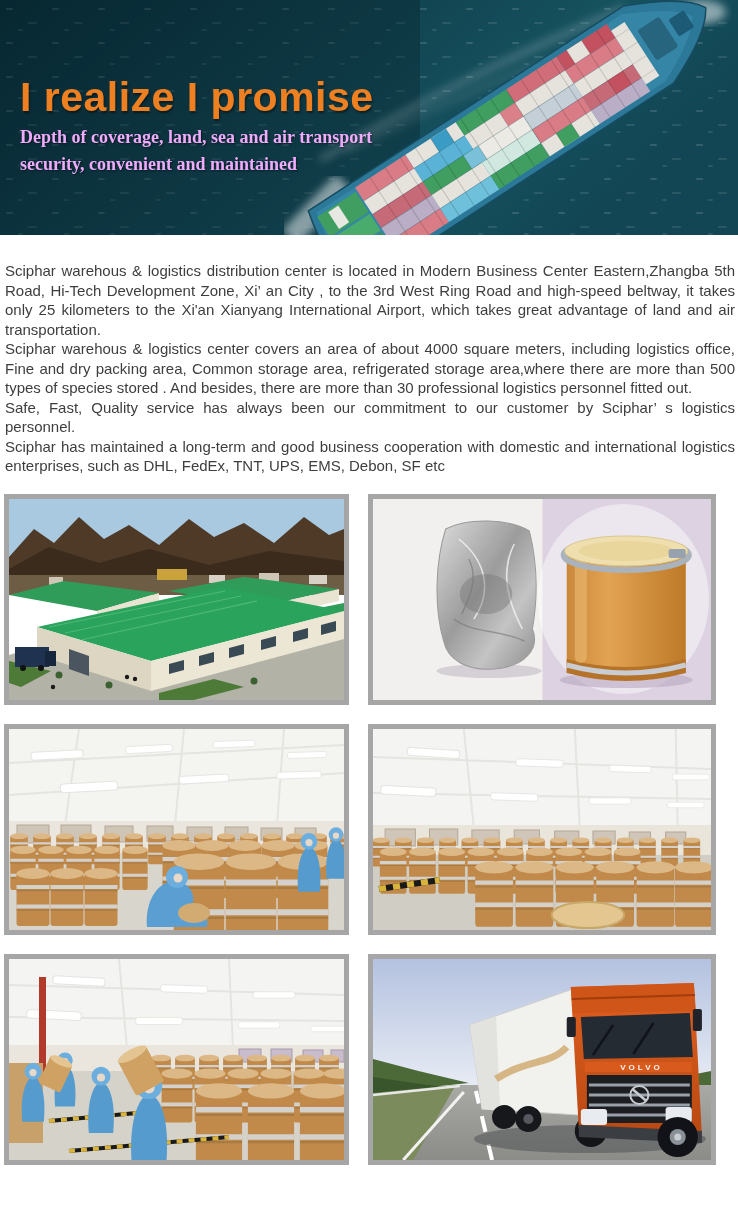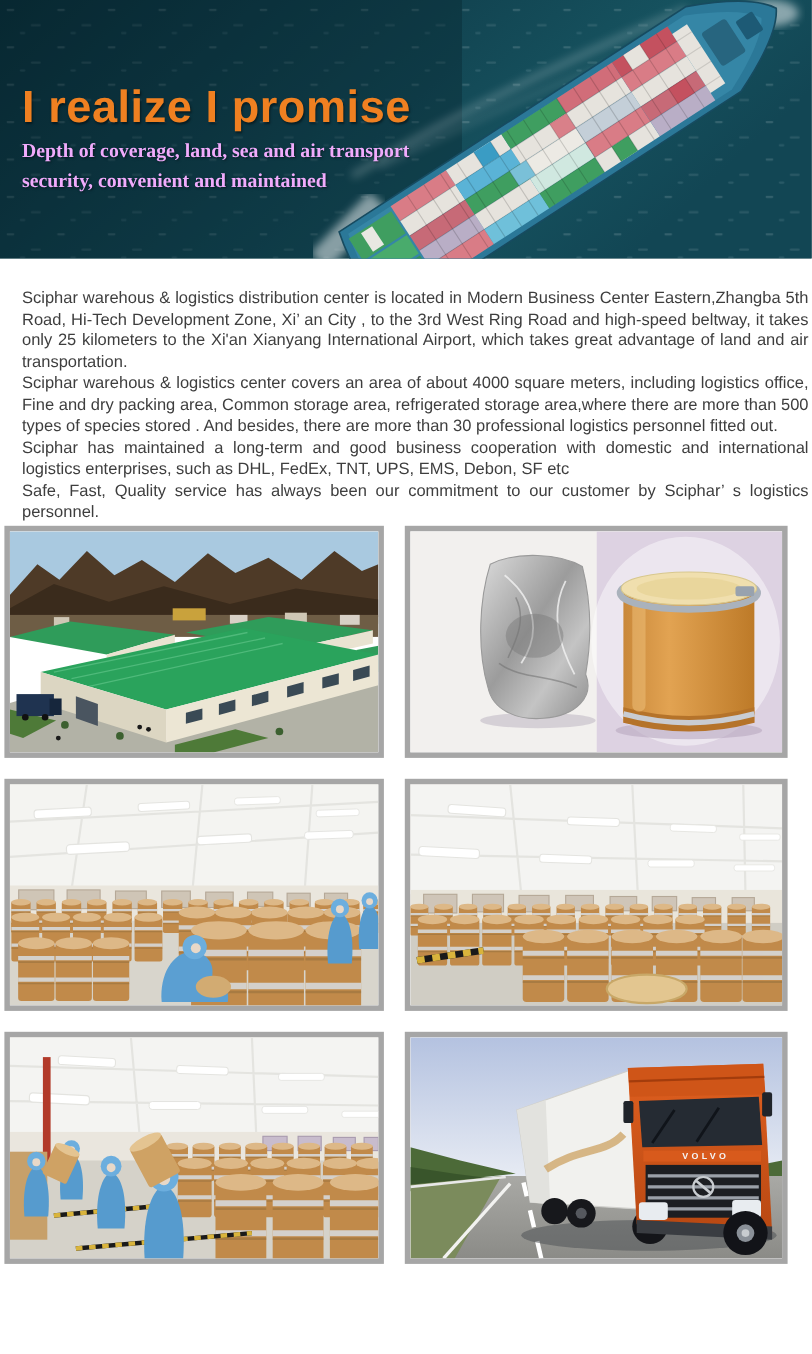--- a/index.html
+++ b/index.html
@@ -8,25 +8,25 @@
   
   .hero{position:relative;width:738px;height:235px;background:#0e3c49;overflow:hidden;}
   .hero svg{position:absolute;inset:0;display:block;}
   .hero-text{position:absolute;left:20px;top:76px;z-index:3;}
   .hero-title{margin:0;font-size:41px;line-height:1.05;font-weight:800;color:#ef8021;
     letter-spacing:.5px;text-shadow:1px 2px 2px rgba(0,0,0,.45);}
   .hero-sub{margin:5px 0 0 0;font-family:"Liberation Serif",serif;font-weight:700;
     color:#f0abfc;font-size:18px;line-height:1.5;text-shadow:1px 1px 2px rgba(0,0,0,.5);}
 
   
-  .about{padding:26px 3px 0 20px;color:#3e3e3e;font-size:15px;line-height:1.3;}
+  .about{padding:26px 3px 0 5px;color:#3e3e3e;font-size:15px;line-height:1.3;}
   .about p{margin:0;text-align:justify;}
 
   
-  .gallery{margin:2px 4px 0 4px;display:grid;grid-template-columns:345px 348px;
+  .gallery{margin:18px 4px 0 4px;display:grid;grid-template-columns:345px 348px;
     column-gap:37px;row-gap:38px;gap:19px;}
   .gallery figure{margin:0;border:5px solid #a6a6a6;height:211px;box-sizing:border-box;
     background:#fff;overflow:hidden;}
   .photo{width:100%;height:100%;display:block;}
   .hidden-defs{position:absolute;width:0;height:0;overflow:hidden;}
 </style>
 </head>
 <body>
 
 <svg class="hidden-defs" aria-hidden="true">
@@ -137,22 +137,22 @@
   <div class="hero-text">
     <h1 class="hero-title">I realize I promise</h1>
     <p class="hero-sub"><span>Depth of coverage, land, sea and air transport</span><br>
     <span>security, convenient and maintained</span></p>
   </div>
 </div>
 
 <div class="about">
   <p>Sciphar warehous &amp; logistics distribution center is located in Modern Business Center Eastern,Zhangba 5th Road, Hi-Tech Development Zone, Xi’ an City , to the 3rd West Ring Road and high-speed beltway, it takes only 25 kilometers to the Xi'an Xianyang International Airport, which takes great advantage of land and air transportation.</p>
   <p>Sciphar warehous &amp; logistics center covers an area of about 4000 square meters, including logistics office, Fine and dry packing area, Common storage area, refrigerated storage area,where there are more than 500 types of species stored . And besides, there are more than 30 professional logistics personnel fitted out.</p>
+  <p>Safe, Fast, Quality service has always been our commitment to our customer by Sciphar’ s logistics personnel.</p>
   <p>Sciphar has maintained a long-term and good business cooperation with domestic and international logistics enterprises, such as DHL, FedEx, TNT, UPS, EMS, Debon, SF etc</p>
-  <p>Safe, Fast, Quality service has always been our commitment to our customer by Sciphar’ s logistics personnel.</p>
 </div>
 
 <div class="gallery">
 
   <figure aria-label="Factory campus with green-roofed warehouse buildings and mountains behind">
     <svg class="photo" viewBox="0 0 335 201" preserveAspectRatio="none">
       <rect width="335" height="70" fill="#a9c9e0"></rect>
       <path d="M0,58 L25,30 45,44 70,18 95,40 120,26 150,46 180,20 205,38 235,24 265,44 295,18 320,36 335,30 L335,78 L0,78 Z" fill="#4e3a27"></path>
       <path d="M0,70 L40,48 90,64 140,50 200,66 260,52 335,62 L335,84 L0,84 Z" fill="#3a2b1c"></path>
       <rect y="76" width="335" height="20" fill="#6e5d45"></rect>

